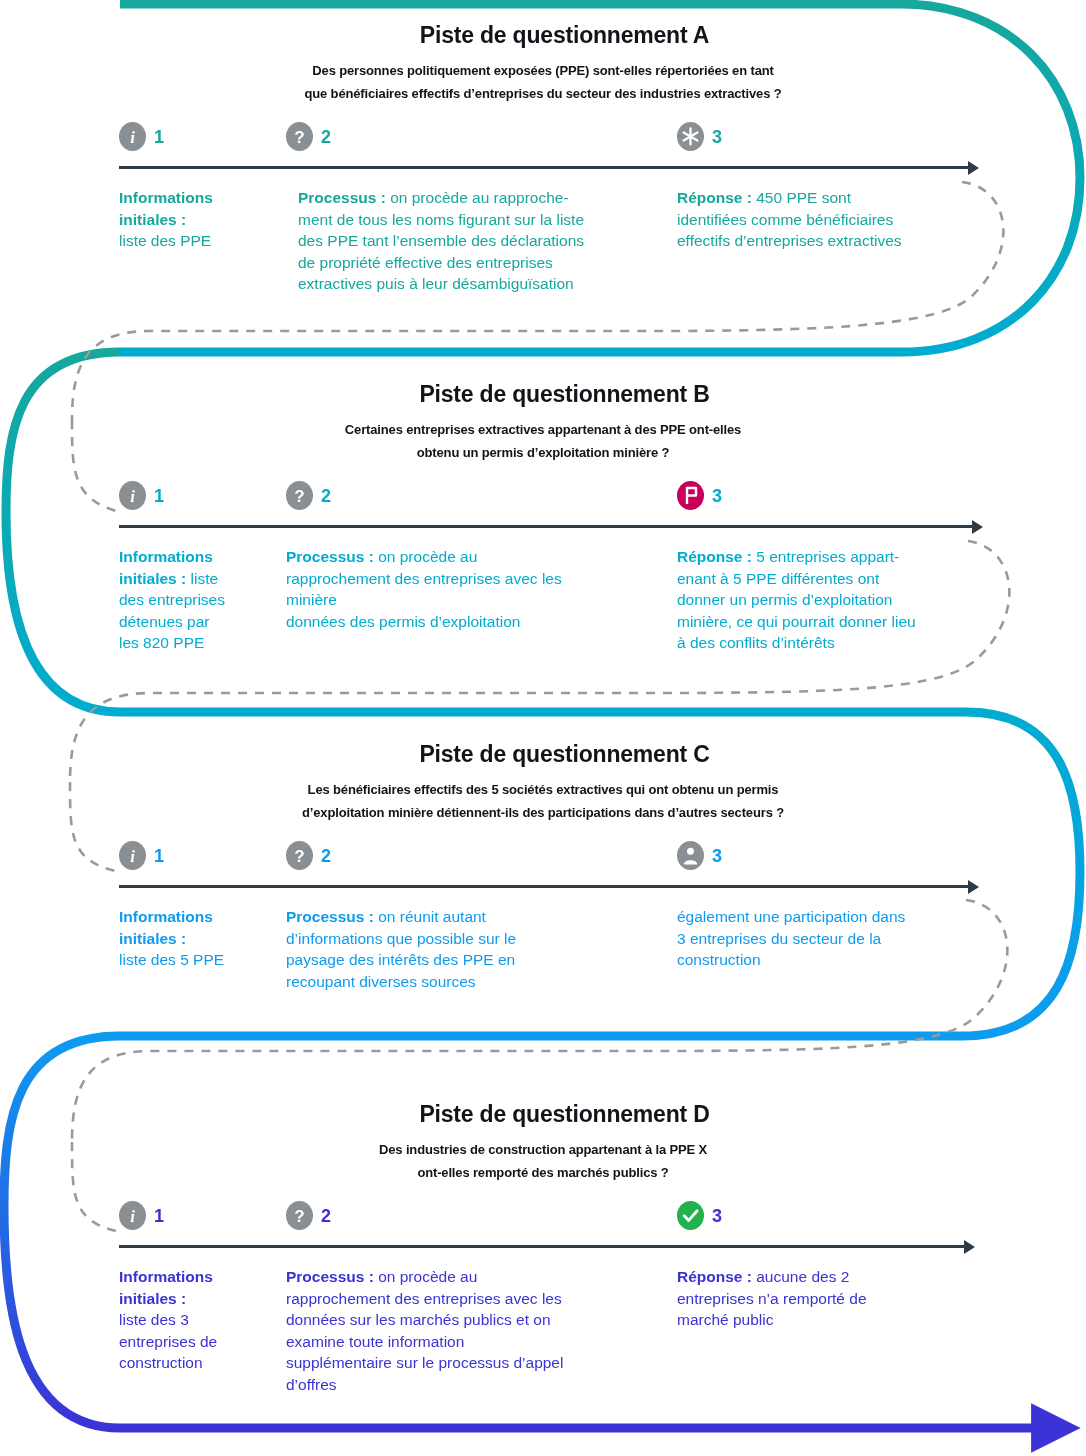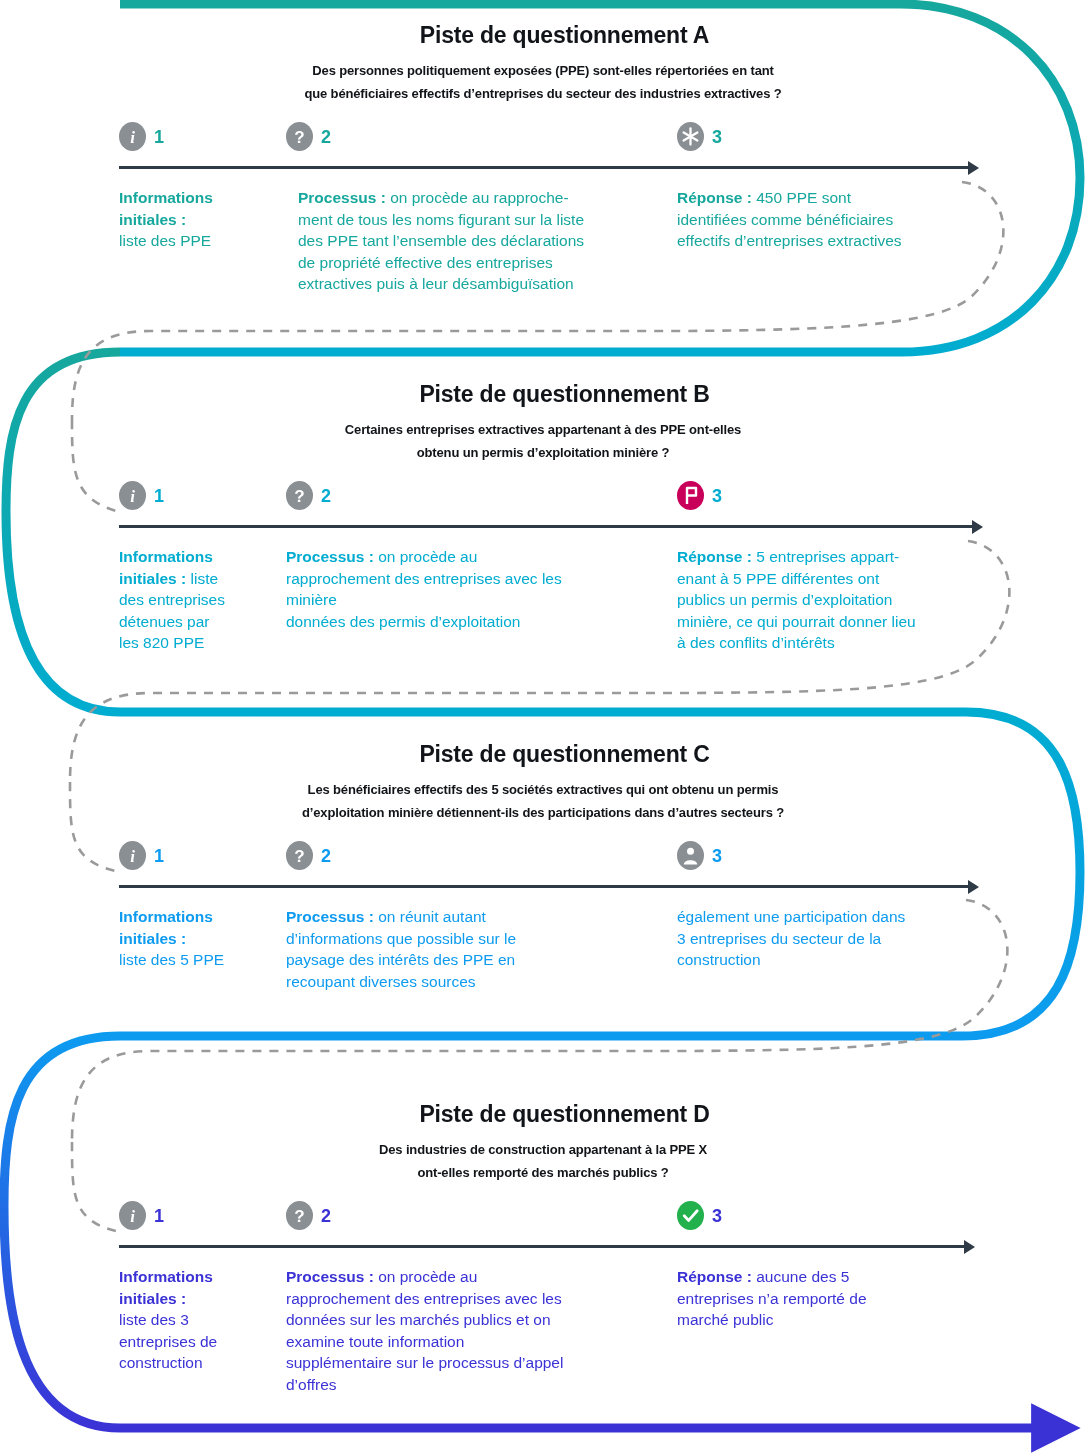--- a/index.html
+++ b/index.html
@@ -222,21 +222,21 @@
           </div>
           <div class="col" style="left: 286px; width: 355px; color: rgb(0, 172, 208);">
             <span class="ln"><b>Processus :</b> <span>on procède au</span></span>
             <span class="ln">rapprochement des entreprises avec les</span>
             <span class="ln">minière</span>
             <span class="ln">données des permis d’exploitation</span>
           </div>
           <div class="col" style="left: 677px; width: 310px; color: rgb(0, 172, 208);">
             <span class="ln"><b>Réponse :</b> <span>5 entreprises appart-</span></span>
             <span class="ln">enant à 5 PPE différentes ont</span>
-            <span class="ln">publics un permis d’exploitation</span>
+            <span class="ln">donner un permis d’exploitation</span>
             <span class="ln">minière, ce qui pourrait donner lieu</span>
             <span class="ln">à des conflits d’intérêts</span>
           </div>
         </div>
       </section>
       <section class="track" style="top: 741px;">
         <h2 class="track-title">Piste de questionnement C</h2>
         <p class="track-question">
           <span class="ln">Les bénéficiaires effectifs des 5 sociétés extractives qui ont obtenu un permis</span>
           <span class="ln">d’exploitation minière détiennent-ils des participations dans d’autres secteurs ?</span>
@@ -343,20 +343,20 @@
           </div>
           <div class="col" style="left: 286px; width: 355px; color: rgb(59, 50, 214);">
             <span class="ln"><b>Processus :</b> <span>on procède au</span></span>
             <span class="ln">rapprochement des entreprises avec les</span>
             <span class="ln">données sur les marchés publics et on</span>
             <span class="ln">examine toute information</span>
             <span class="ln">supplémentaire sur le processus d’appel</span>
             <span class="ln">d’offres</span>
           </div>
           <div class="col" style="left: 677px; width: 310px; color: rgb(59, 50, 214);">
-            <span class="ln"><b>Réponse :</b> <span>aucune des 5</span></span>
+            <span class="ln"><b>Réponse :</b> <span>aucune des 2</span></span>
             <span class="ln">entreprises n’a remporté de</span>
             <span class="ln">marché public</span>
           </div>
         </div>
       </section>
     </div>
 </div>
 
 </body></html>

